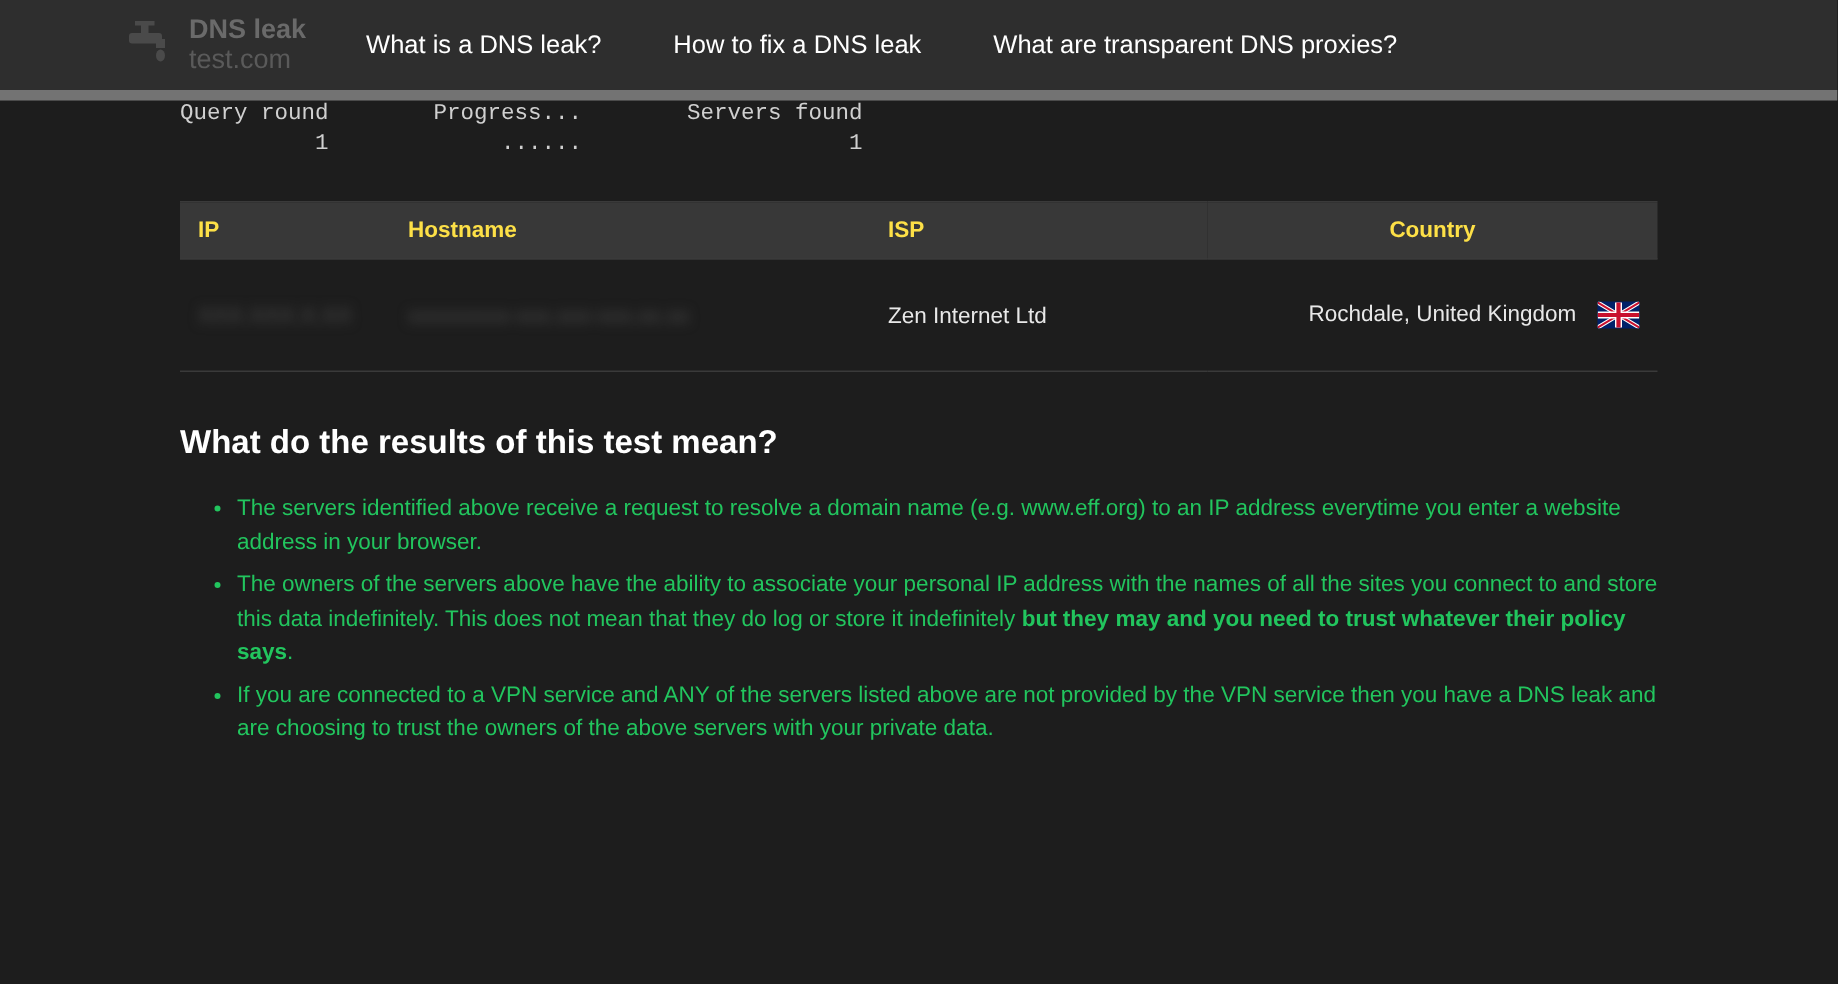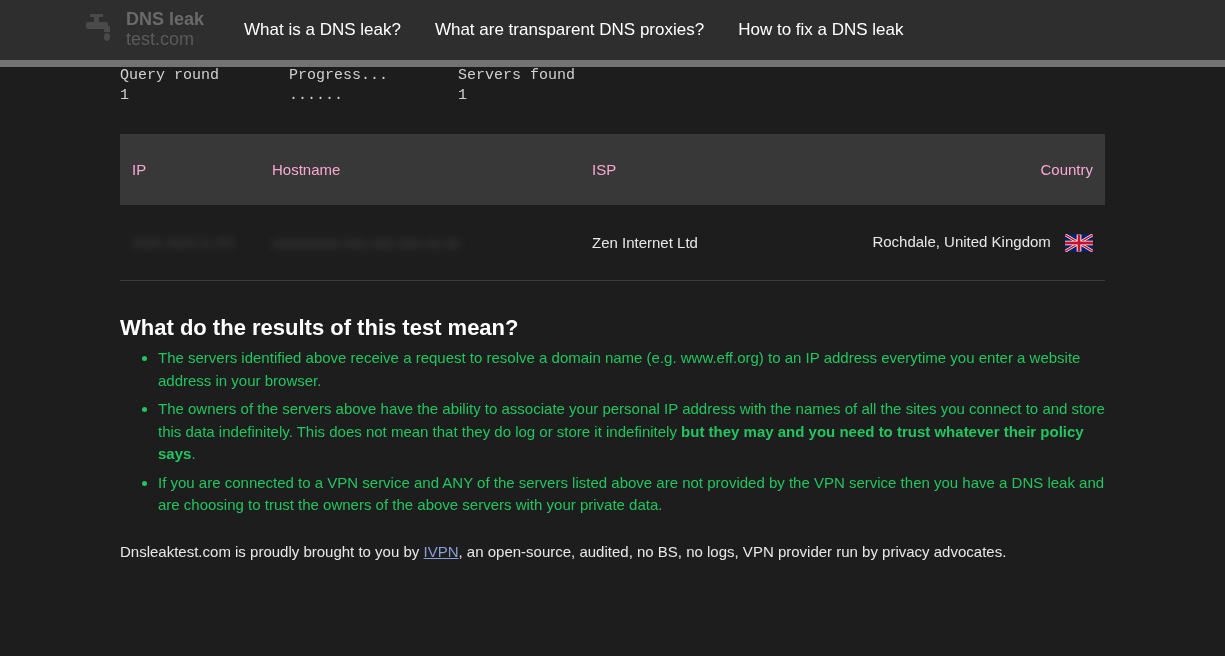--- a/index.html
+++ b/index.html
@@ -38,21 +38,21 @@
       color: #5a5a5a;
     }
     .logo-text .dns {
       color: #6a6a6a;
     }
     .logo-text .test {
       font-weight: normal;
     }
     .nav-links {
       display: flex;
-      gap: 34px;
+      gap: 48px;
       justify-content: center;
     }
     .nav-link {
       color: #ffffff;
       font-size: 17px;
       text-decoration: none;
       white-space: nowrap;
     }
     .content {
       padding: 0 120px;
@@ -69,37 +69,38 @@
       gap: 70px;
       font-family: 'Courier New', monospace;
       font-size: 15px;
       color: #d0d0d0;
       margin-bottom: 30px;
     }
     .status-col {
       display: flex;
       flex-direction: column;
       gap: 3px;
+      text-align: right;
     }
     .results-table {
       width: 100%;
       border-collapse: collapse;
     }
     .results-table thead tr {
       background-color: #383838;
     }
     .results-table th {
       text-align: left;
-      padding: 26px 12px;
-      font-size: 15px;
-      font-weight: normal;
-      color: #f9a8d4;
+      padding: 10px 12px;
+      font-size: 15px;
+      font-weight: bold;
+      color: #fde047;
     }
     .results-table th:last-child {
-      text-align: right;
+      text-align: center;
     }
     .results-table tbody tr {
       border-bottom: 1px solid #3a3a3a;
     }
     .results-table td {
       padding: 28px 12px;
       font-size: 15px;
       color: #e8e8e8;
       vertical-align: middle;
     }
@@ -126,21 +127,21 @@
       background: #012169;
       overflow: hidden;
     }
     .flag svg {
       display: block;
     }
     .explain-title {
       font-size: 22px;
       font-weight: bold;
       margin-top: 34px;
-      margin-bottom: 6px;
+      margin-bottom: 20px;
       color: #ffffff;
     }
     .explain-list {
       list-style: disc;
       padding-left: 38px;
       margin-bottom: 24px;
     }
     .explain-list li {
       font-size: 15px;
       line-height: 1.5;
@@ -178,22 +179,22 @@
         <ellipse cx="23" cy="23" rx="3" ry="4" fill="#4a4a4a"></ellipse>
       </svg>
     </span>
     <div class="logo-text">
       <div class="dns">DNS leak</div>
       <div class="test">test.com</div>
     </div>
   </div>
   <div class="nav-links">
     <a href="#" class="nav-link">What is a DNS leak?</a>
+    <a href="#" class="nav-link">How to fix a DNS leak</a>
     <a href="#" class="nav-link">What are transparent DNS proxies?</a>
-    <a href="#" class="nav-link">How to fix a DNS leak</a>
   </div>
 </div>
 
 <div class="content">
 
   <div class="status-row">
     <div class="status-col">
       <div>Query round</div>
       <div>1</div>
     </div>
@@ -240,16 +241,13 @@
   <h2 class="explain-title">What do the results of this test mean?</h2>
 
   <ul class="explain-list">
     <li>The servers identified above receive a request to resolve a domain name (e.g. www.eff.org) to an IP address everytime you enter a website address in your browser.</li>
     <li>
       <span>The owners of the servers above have the ability to associate your personal IP address with the names of all the sites you connect to and store this data indefinitely. This does not mean that they do log or store it indefinitely </span><span class="bold">but they may and you need to trust whatever their policy says</span><span>.</span>
     </li>
     <li>If you are connected to a VPN service and ANY of the servers listed above are not provided by the VPN service then you have a DNS leak and are choosing to trust the owners of the above servers with your private data.</li>
   </ul>
 
-  <p class="footer-text">
-    <span>Dnsleaktest.com is proudly brought to you by </span><a href="#" class="ivpn-link">IVPN</a><span>, an open-source, audited, no BS, no logs, VPN provider run by privacy advocates.</span>
-  </p>
 </div>
 
 </body></html>

